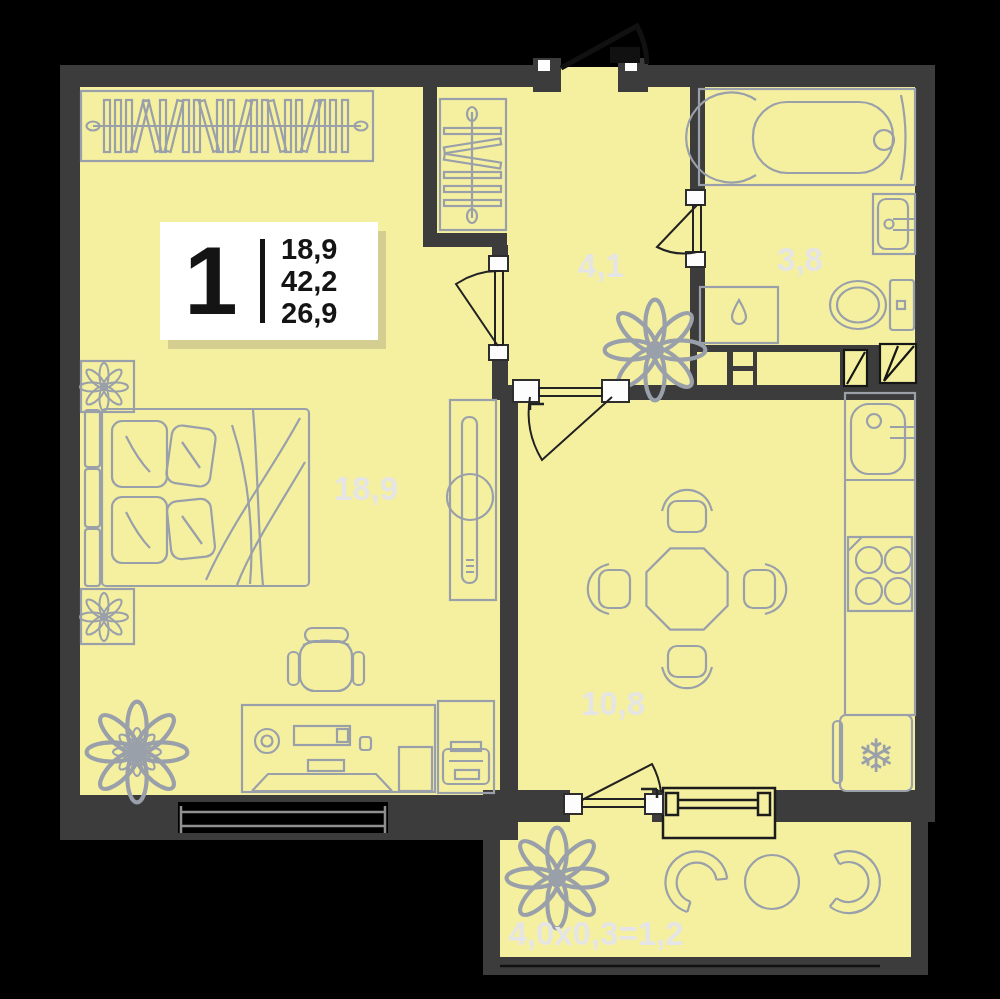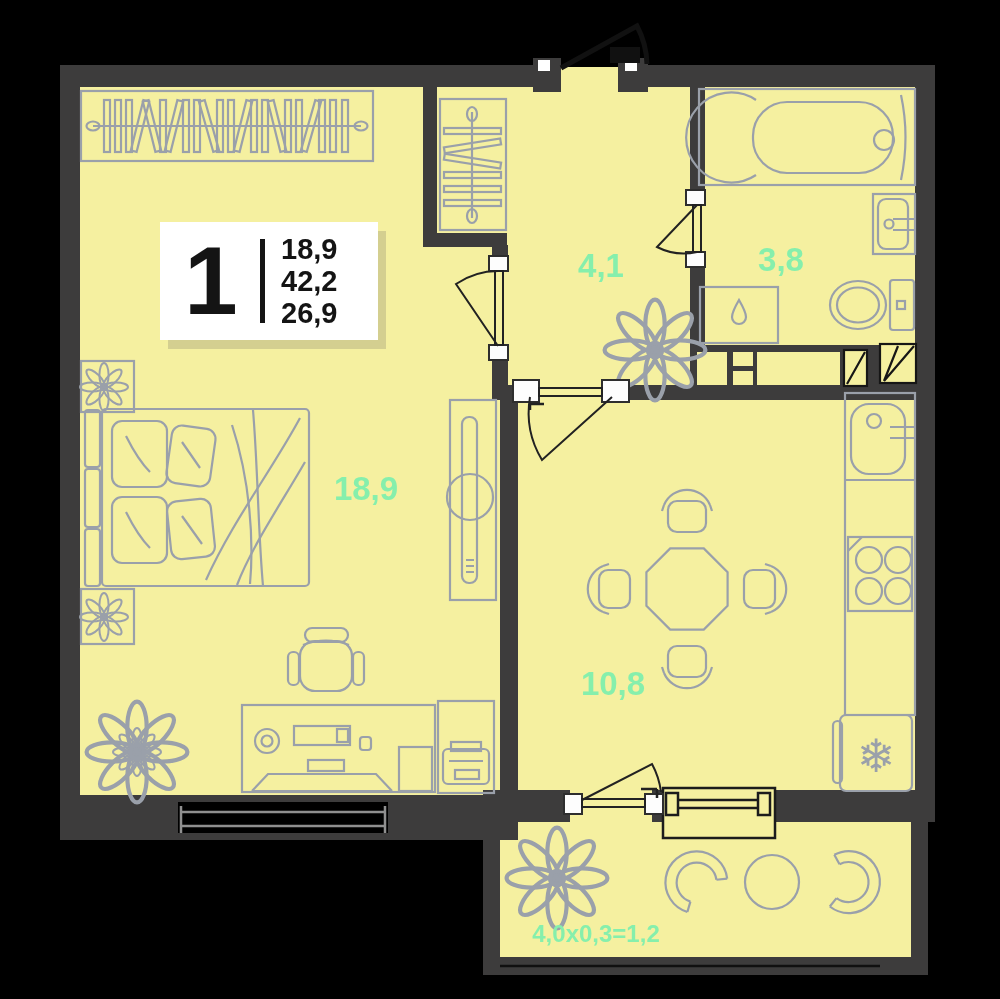--- a/index.html
+++ b/index.html
@@ -1,28 +1,28 @@
 <!DOCTYPE html>
 <html><head>
 <meta charset="utf-8">
 <style>
   html,body{margin:0;padding:0;background:#000;}
   .stage{position:relative;width:1000px;height:999px;background:#000;overflow:hidden;
          font-family:"Liberation Sans",sans-serif;}
   .stage svg{position:absolute;left:0;top:0;}
-  .room-label{position:absolute;transform:translate(-50%,-50%);color:#86efac;
+  .room-label{position:absolute;transform:translate(-50%,-50%);color:#e5e5e5;
               font-weight:700;font-size:33px;letter-spacing:0px;white-space:nowrap;}
   .legend-card{position:absolute;left:160px;top:222px;width:218px;height:118px;
                background:#fff;box-shadow:8px 9px 0 #d4cf90;display:flex;align-items:center;}
   .legend-count{width:66px;margin-left:18px;text-align:center;font-size:96px;line-height:96px;
                 font-weight:700;color:#141414;}
   .legend-divider{width:5px;height:84px;background:#141414;margin-left:16px;margin-right:16px;}
   .legend-areas{display:flex;flex-direction:column;color:#141414;font-weight:700;
                 font-size:29px;line-height:32px;}
-  .balcony-label{font-size:24px;}
+  .balcony-label{font-size:33px;}
 </style>
 </head>
 <body>
 
 <div class="stage">
 <svg width="1000" height="999" viewBox="0 0 1000 999">
   <defs>
     <symbol id="plant8" overflow="visible">
       <g stroke="#9aa0aa" stroke-width="2" fill="none">
         <ellipse cx="12" cy="0" rx="12" ry="4.6"></ellipse>
@@ -322,22 +322,22 @@
     <rect x="564" y="794" width="18" height="20" fill="#fdfdfd" stroke="#2e2e2e" stroke-width="2"></rect>
     <rect x="645" y="794" width="18" height="20" fill="#fdfdfd" stroke="#2e2e2e" stroke-width="2"></rect>
     <rect x="582" y="799" width="63" height="8" fill="none" stroke="#222" stroke-width="2"></rect>
     <path d="M582,800 L652,764 A79,79 0 0 1 661,792" stroke="#222" stroke-width="2" fill="none"></path>
     <path d="M641,789 h16 M657,789 v9" stroke="#222" stroke-width="2.5" fill="none"></path>
   </g>
 </svg>
 
 <div class="room-label" style="left:366px;top:489px">18,9</div>
 <div class="room-label" style="left:601px;top:266px">4,1</div>
-<div class="room-label" style="left:781px;top:260px">3,8</div>
-<div class="room-label" style="left:613px;top:684px">10,8</div>
+<div class="room-label" style="left:800px;top:260px">3,8</div>
+<div class="room-label" style="left:613px;top:704px">10,8</div>
 <div class="room-label balcony-label" style="left:596px;top:934px">4,0x0,3=1,2</div>
 
 <div class="legend-card">
   <div class="legend-count">1</div>
   <div class="legend-divider"></div>
   <div class="legend-areas">
     <div>18,9</div>
     <div>42,2</div>
     <div>26,9</div>
   </div>

